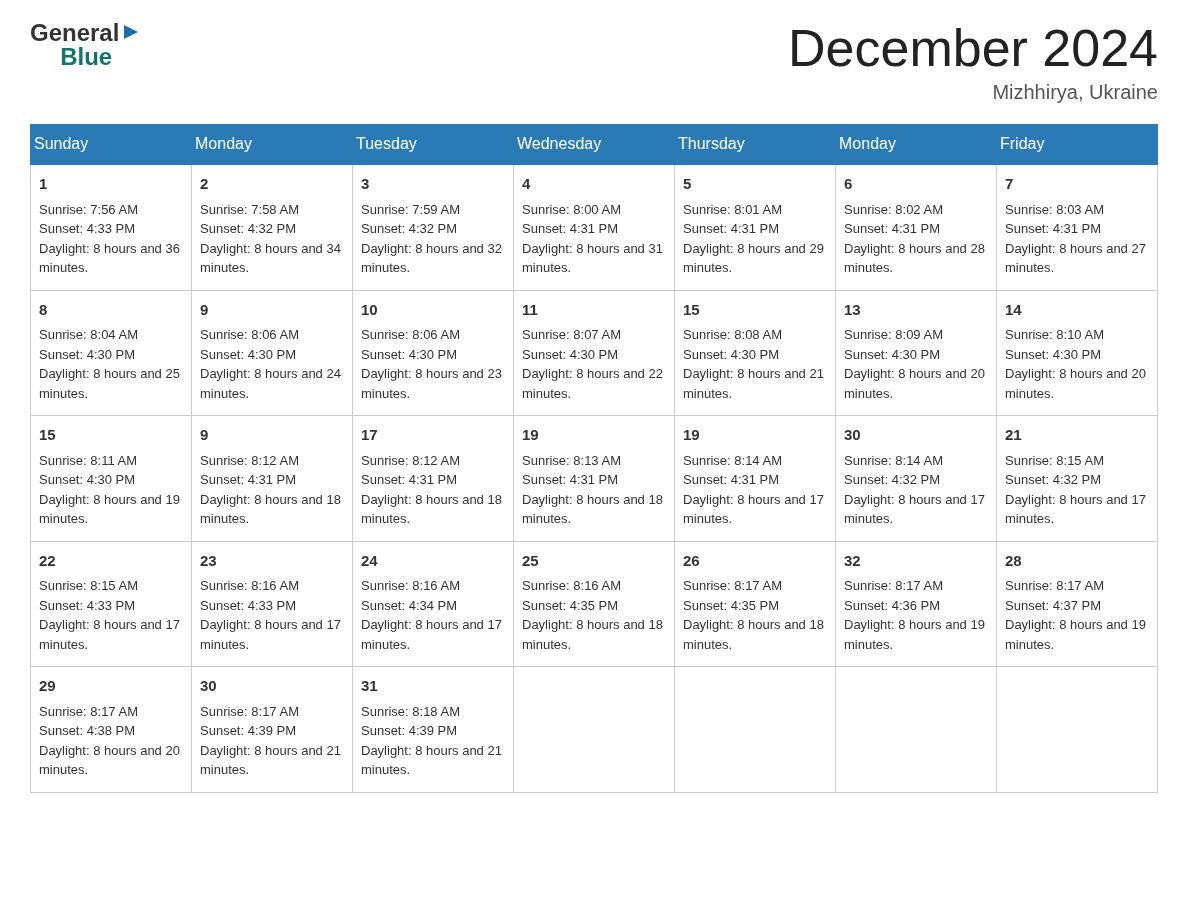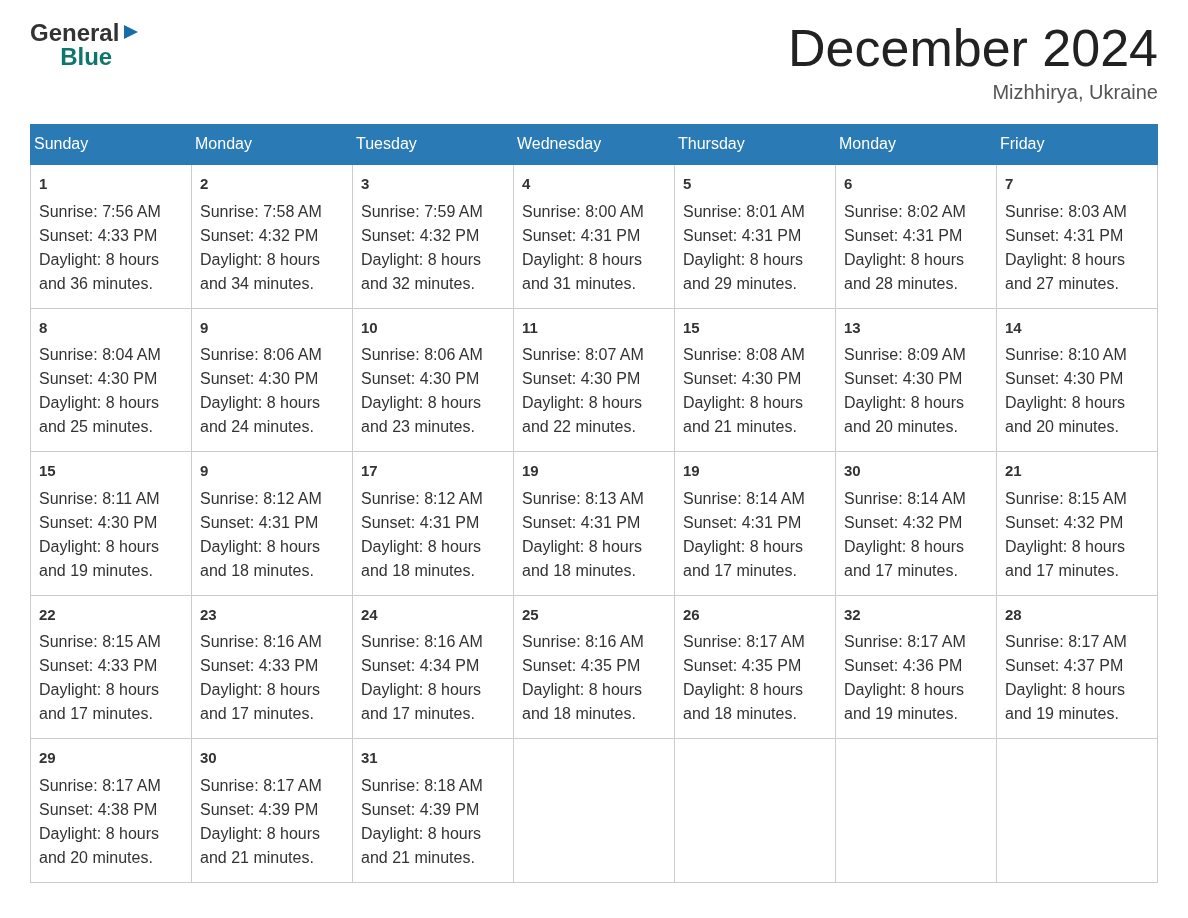--- a/index.html
+++ b/index.html
@@ -60,21 +60,21 @@
     tbody tr:first-child td {
       border-top: 2px solid #2a7ab5;
     }
     tbody tr td .day-num {
       font-size: 15px;
       font-weight: bold;
       display: block;
       margin-bottom: 4px;
     }
     tbody tr td .day-info {
-      font-size: 16px;
+      font-size: 13px;
       color: #333;
     }
   </style>
 </head>
 <body>
 
 <div class="header">
   <div class="logo-wrapper">
     <div style="font-family: Arial, sans-serif; line-height: 1.1;">
       <div style="display:flex; align-items:center;">

